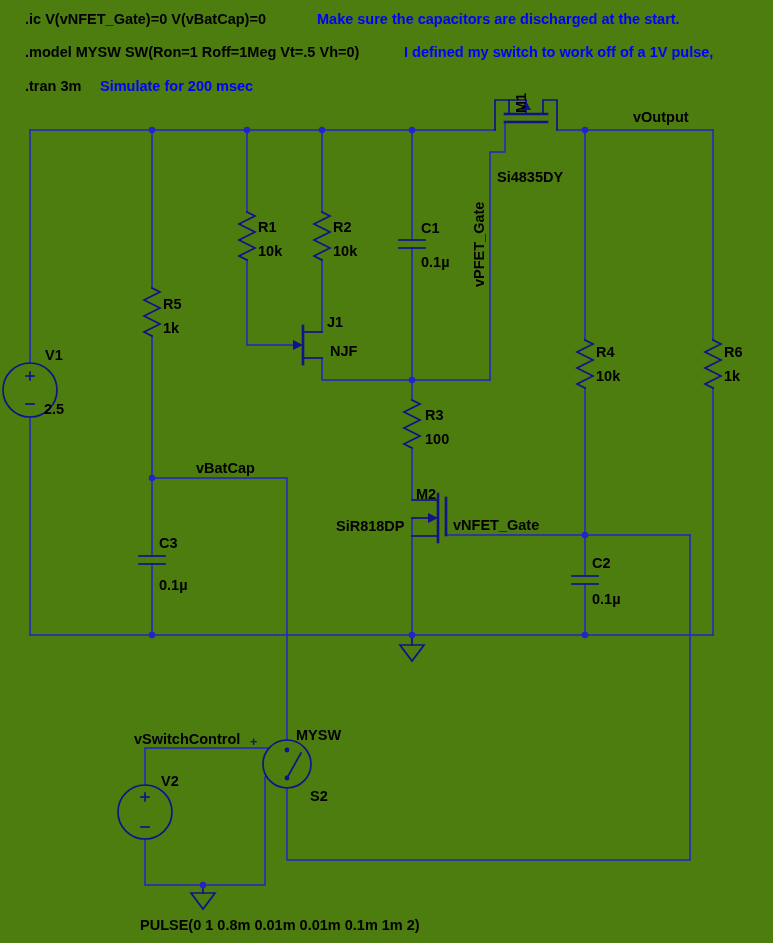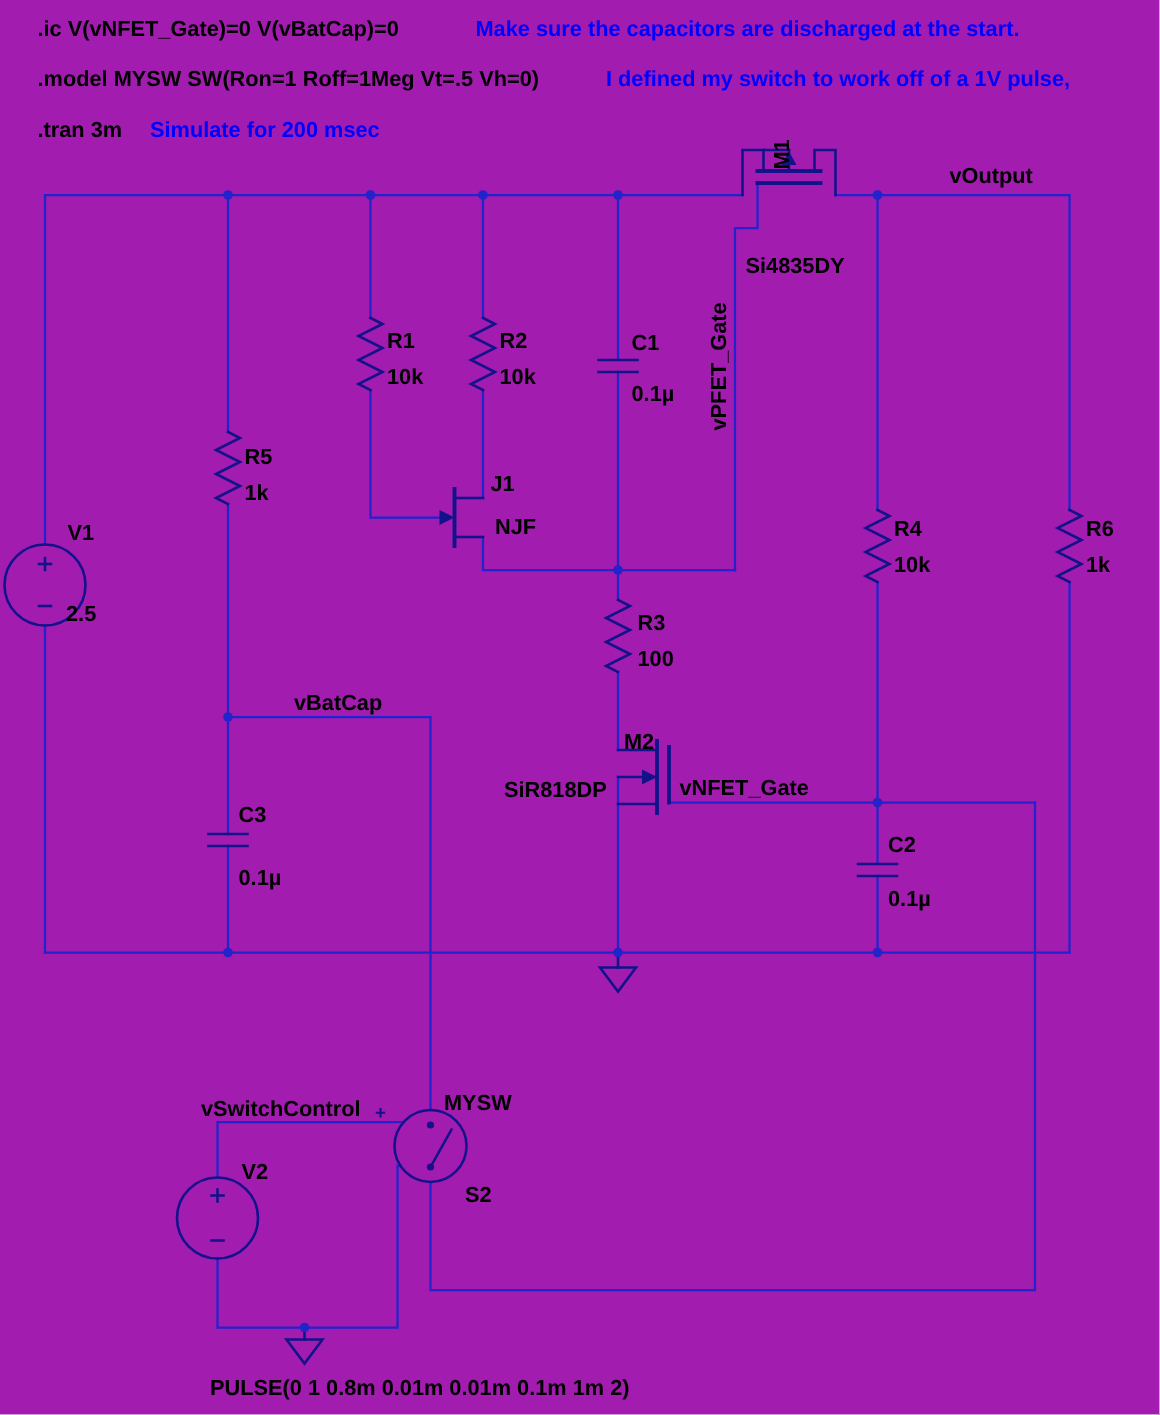--- a/index.html
+++ b/index.html
@@ -1,16 +1,16 @@
 <!DOCTYPE html>
 <html><head>
 <meta charset="utf-8">
 <style>
   html,body{margin:0;padding:0;background:#ffffff;}
-  .canvas{width:773px;height:943px;background:#a21caf;position:relative;overflow:hidden;}
+  .canvas{width:773px;height:943px;background:#4d7c0f;position:relative;overflow:hidden;}
   svg text{font-family:"Liberation Sans",sans-serif;font-weight:700;font-size:14.5px;fill:#000000;}
   svg text.cm{fill:#0000ff;}
   svg text.plus{font-size:12.5px;fill:#12128b;}
   .w{fill:none;stroke:#2323cb;stroke-width:1.5;stroke-linecap:square;}
   .c{fill:none;stroke:#12128b;stroke-width:1.7;stroke-linecap:square;}
   .ck{fill:none;stroke:#12128b;stroke-width:2.6;stroke-linecap:square;}
   .dot{fill:#2323cb;stroke:none;}
   .fc{fill:#12128b;stroke:none;}
 </style>
 </head>

